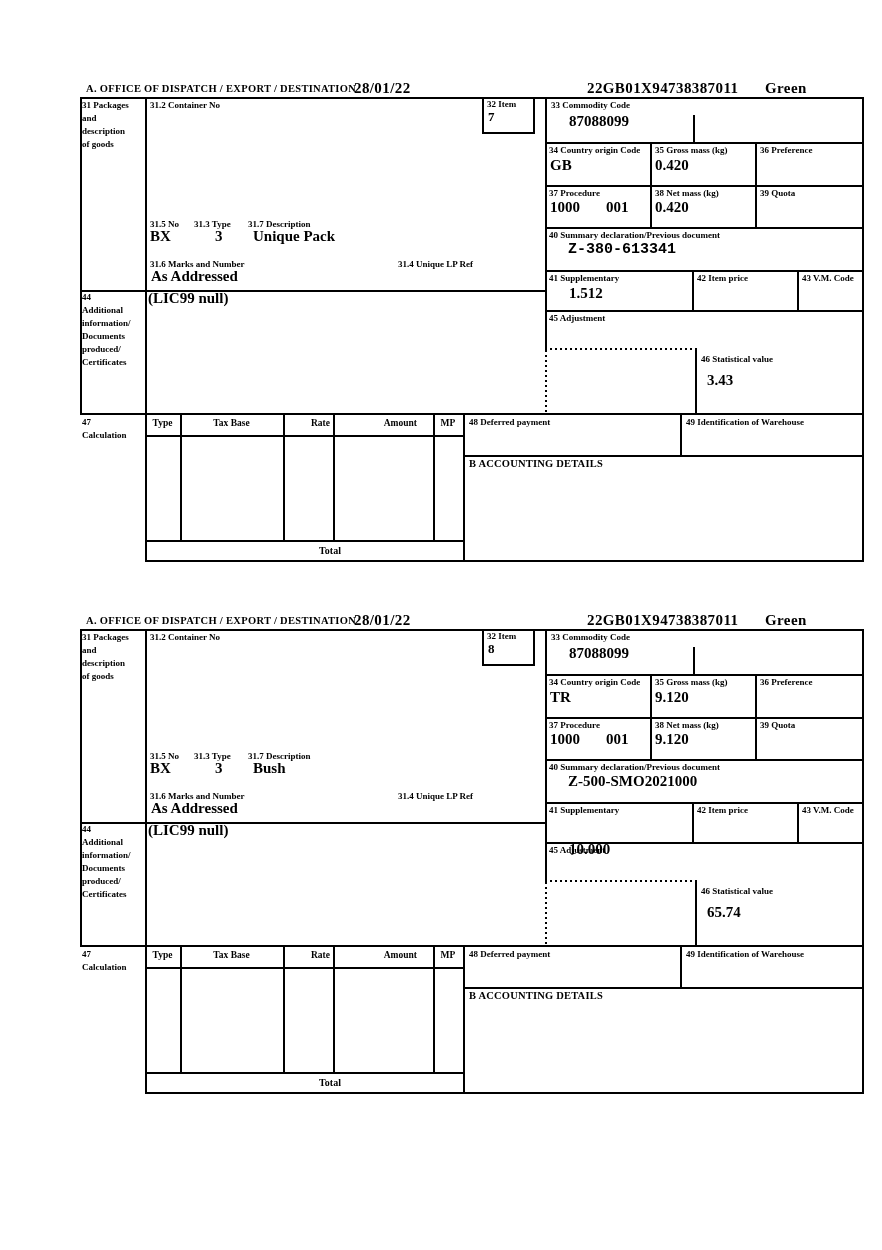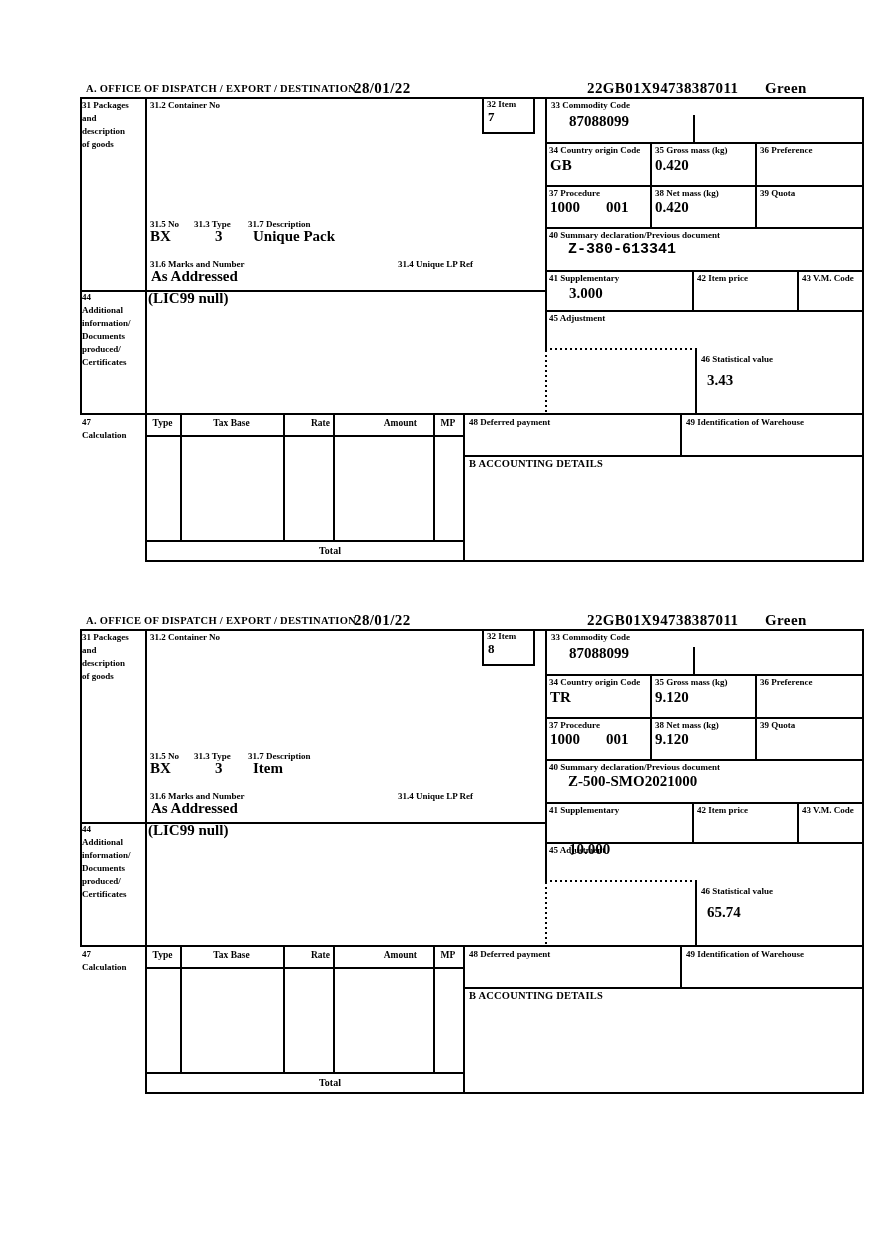--- a/index.html
+++ b/index.html
@@ -87,21 +87,21 @@
   <div class="lbl" style="left:680px;top:63px;">36 Preference</div>
   <div class="lbl" style="left:469px;top:106px;">37 Procedure</div>
   <div class="val" style="left:470px;top:118px;">1000</div>
   <div class="val" style="left:526px;top:118px;">001</div>
   <div class="lbl" style="left:575px;top:106px;">38 Net mass (kg)</div>
   <div class="val" style="left:575px;top:118px;">0.420</div>
   <div class="lbl" style="left:680px;top:106px;">39 Quota</div>
   <div class="lbl" style="left:469px;top:148px;">40 Summary declaration/Previous document</div>
   <div class="val" style="left:488px;top:160px;font-family:Liberation Mono, monospace;">Z-380-613341</div>
   <div class="lbl" style="left:469px;top:191px;">41 Supplementary</div>
-  <div class="val" style="left:489px;top:204px;">3.000</div>
+  <div class="val" style="left:489px;top:204px;">1.512</div>
   <div class="lbl" style="left:617px;top:191px;">42 Item price</div>
   <div class="lbl" style="left:722px;top:191px;">43 V.M. Code</div>
   <div class="lbl" style="left:469px;top:231px;">45 Adjustment</div>
   <div class="lbl" style="left:621px;top:272px;">46 Statistical value</div>
   <div class="val" style="left:627px;top:291px;">3.43</div>
 
   <div class="lbl" style="left:70px;top:137px;">31.5 No</div>
   <div class="lbl" style="left:114px;top:137px;">31.3 Type</div>
   <div class="lbl" style="left:168px;top:137px;">31.7 Description</div>
   <div class="val" style="left:70px;top:147px;">BX</div>
@@ -208,21 +208,21 @@
   <div class="lbl" style="left:722px;top:191px;">43 V.M. Code</div>
   <div class="lbl" style="left:469px;top:231px;">45 Adjustment</div>
   <div class="lbl" style="left:621px;top:272px;">46 Statistical value</div>
   <div class="val" style="left:627px;top:291px;">65.74</div>
 
   <div class="lbl" style="left:70px;top:137px;">31.5 No</div>
   <div class="lbl" style="left:114px;top:137px;">31.3 Type</div>
   <div class="lbl" style="left:168px;top:137px;">31.7 Description</div>
   <div class="val" style="left:70px;top:147px;">BX</div>
   <div class="val" style="left:135px;top:147px;">3</div>
-  <div class="val" style="left:173px;top:147px;">Item</div>
+  <div class="val" style="left:173px;top:147px;">Bush</div>
   <div class="lbl" style="left:70px;top:177px;">31.6 Marks and Number</div>
   <div class="lbl" style="left:318px;top:177px;">31.4 Unique LP Ref</div>
   <div class="val" style="left:71px;top:187px;">As Addressed</div>
 
   <div class="stack" style="left:2px;top:209px;">
     <div>44</div>
       <div>Additional</div>
     <div>information/</div>
       <div>Documents</div>
     <div>produced/</div>

